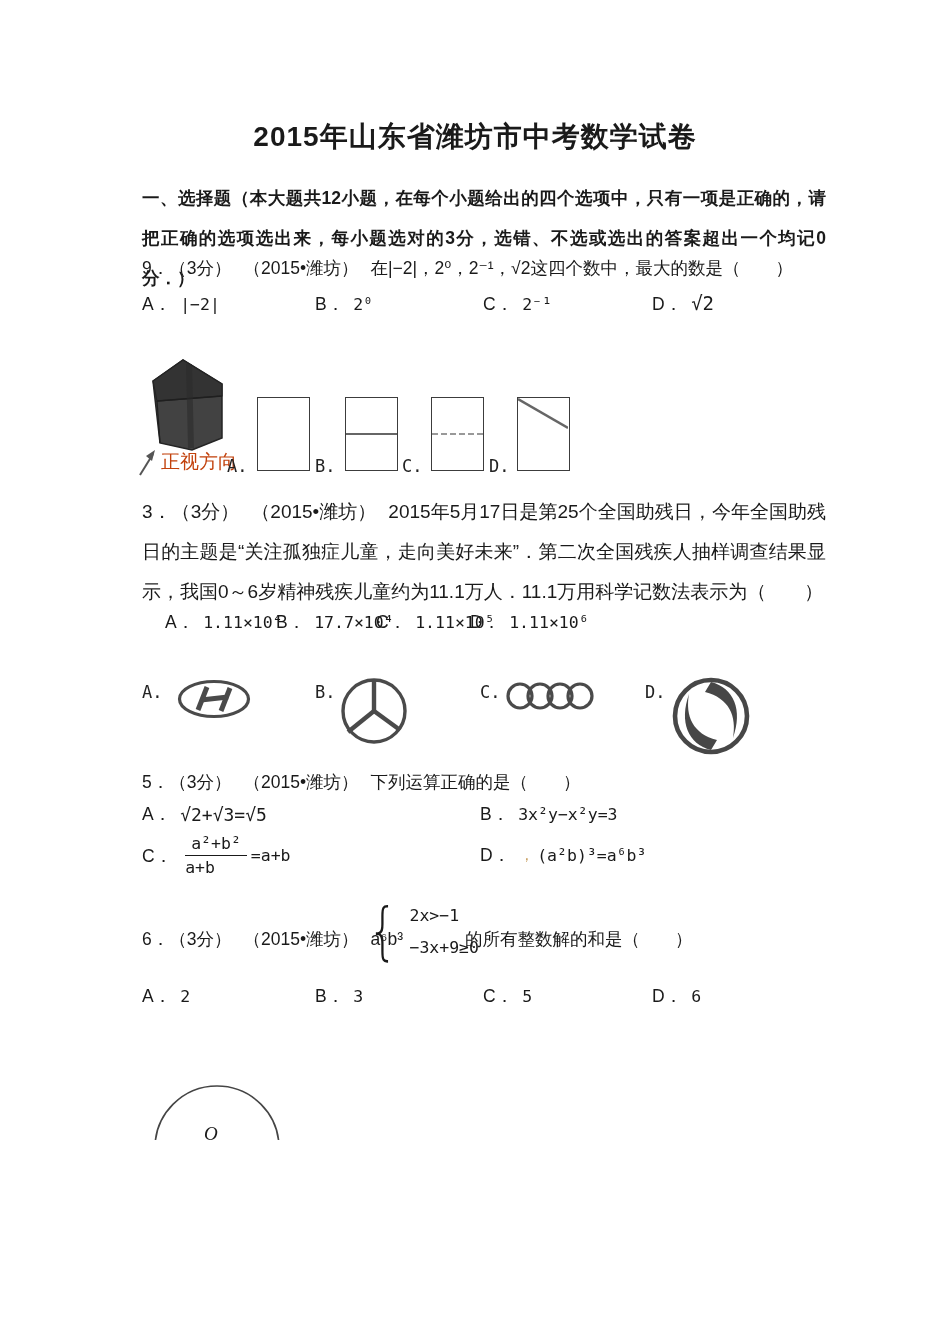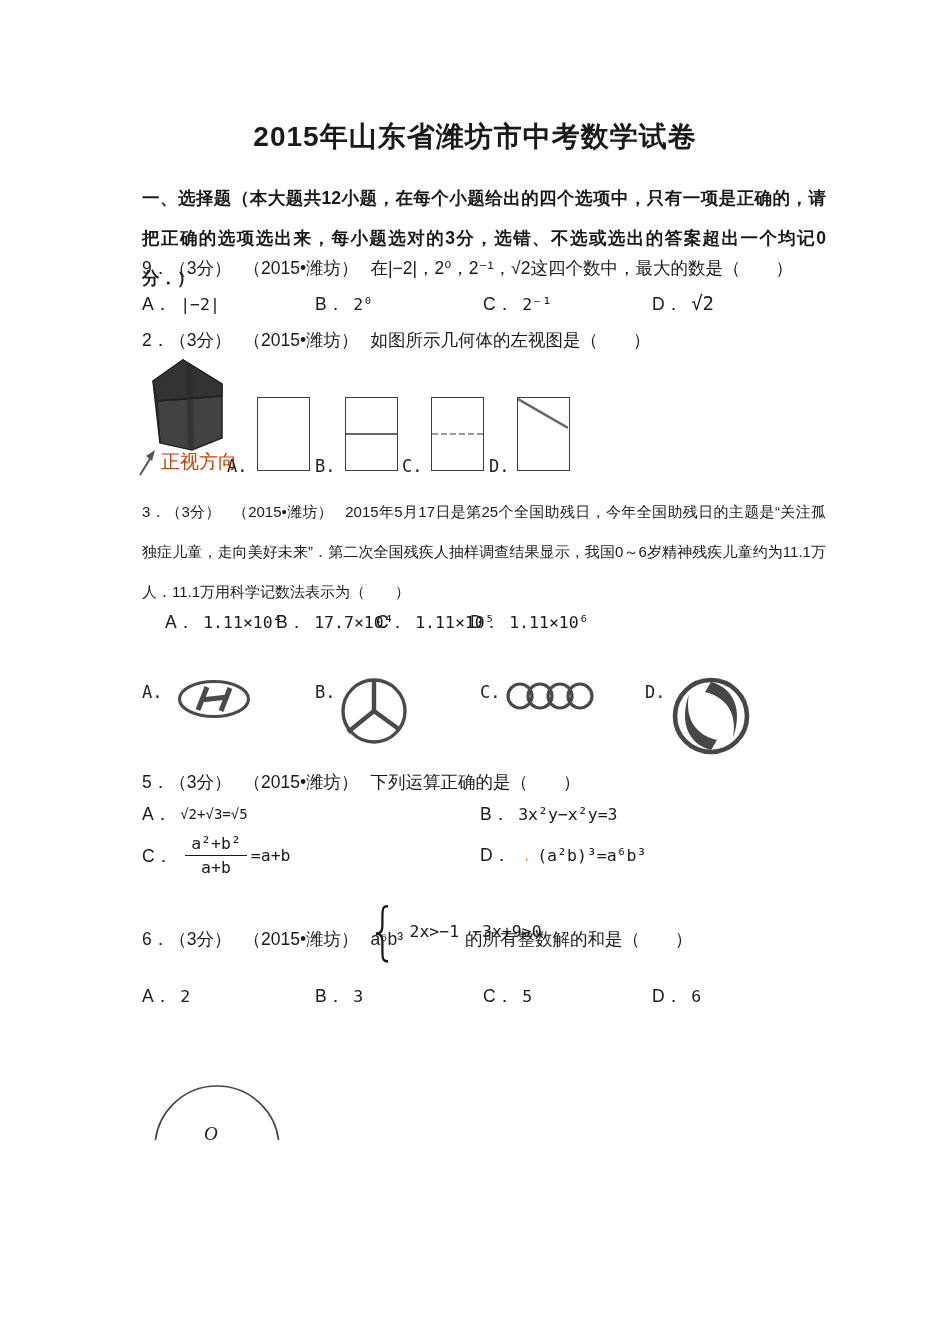--- a/index.html
+++ b/index.html
@@ -10,39 +10,39 @@
   }
   .title {
     position:absolute; top:118px; left:0; width:100%; margin:0;
     text-align:center; font-size:28px; font-weight:700; letter-spacing:1px;
   }
   .sec {
     position:absolute; left:142px; top:178px; width:684px; margin:0;
     font-size:17.5px; font-weight:700; line-height:40px; text-align:justify;
   }
   .line { position:absolute; left:142px; margin:0; font-size:17.5px; white-space:nowrap; }
-  .para { position:absolute; left:142px; width:684px; margin:0; font-size:15px; line-height:40px; text-align:justify; }
+  .para { position:absolute; left:142px; width:684px; margin:0; font-size:19px; line-height:40px; text-align:justify; }
   .pfx { margin-right:12px; }
   .olabel { margin-right:9px; }
   .math { font-family:"DejaVu Sans Mono","Liberation Mono",monospace; font-size:16.5px; }
   .optrow { position:absolute; left:0; top:0; width:950px; height:0; }
   .opt { position:absolute; white-space:nowrap; font-size:17.5px; display:inline-flex; align-items:baseline; }
   .figlabel { position:absolute; font-size:17px; font-family:"DejaVu Sans Mono","Liberation Mono",monospace; color:#222; }
   .rect { position:absolute; width:53px; height:74px; border:1.6px solid #3c3c3c; background:#fff; box-sizing:border-box; }
   .rect .mid { position:absolute; left:0; right:0; top:48%; border-top:2.2px solid #666; }
   .rect .mid.dashed { border-top:2.4px dashed #999; }
   .viewlabel { position:absolute; font-size:19px; font-weight:500; color:#c2410c; white-space:nowrap; }
   .row5 { position:absolute; display:flex; align-items:center; font-size:17.5px; white-space:nowrap; }
-  .frac { display:inline-flex; flex-direction:column; text-align:center; margin:0 4px; }
+  .frac { display:inline-flex; flex-direction:column; text-align:left; margin:0 4px; }
   .frac .num { border-bottom:1.6px solid #1a1a1a; padding:0 6px 2px; }
   .frac .den { padding-top:2px; }
   .artifact { color:#c9a063; margin-right:3px; font-size:15px; }
   .sys { position:absolute; display:flex; align-items:center; }
   .brace { font-size:62px; font-weight:300; line-height:60px; transform:scaleX(.75); transform-origin:left center; font-family:"DejaVu Sans",sans-serif; }
-  .syslines { display:flex; flex-direction:row; gap:13px; margin-left:2px; }
+  .syslines { display:flex; flex-direction:column; gap:13px; margin-left:2px; }
   svg { display:block; }
   .figtext { font-family:"Liberation Serif","DejaVu Serif",serif; font-style:italic; font-size:19px; fill:#1a1a1a; }
 </style>
 </head>
 <body>
 
 <div class="page">
 
   <h1 class="title">2015年山东省潍坊市中考数学试卷</h1>
 
@@ -63,23 +63,20 @@
     <span class="opt" style="left:483px; top:292px">
         <span class="olabel">C．</span>
         <span class="math">2⁻¹</span>
       </span>
     <span class="opt" style="left:652px; top:292px">
         <span class="olabel">D．</span>
         <span class="math" style="font-size:19px">√2</span>
       </span>
   </div>
 
-  <p class="line" style="top:328px">
-    <span class="pfx">2．（3分）</span><span class="pfx">（2015•潍坊）</span><span>如图所示几何体的左视图是（　　）</span>
-  </p>
 
   <div>
     <svg style="position:absolute; left:148px; top:356px" width="82" height="98" viewBox="0 0 82 98">
       <polygon points="5,25 35,4 74,28 74,82 44,94 12,87" fill="#424242" stroke="#242424" stroke-width="1.5"></polygon>
       <polygon points="5,25 35,4 74,28 74,40 9,45" fill="#333333" stroke="#242424" stroke-width="1.2"></polygon>
       <line x1="9" y1="45" x2="74" y2="40" stroke="#1f1f1f" stroke-width="1.4"></line>
       <line x1="9" y1="45" x2="12" y2="87" stroke="#1f1f1f" stroke-width="1.2"></line>
       <line x1="41" y1="8" x2="43" y2="92" stroke="#2a2a2a" stroke-width="6" opacity="0.55"></line>
     </svg>
     <svg style="position:absolute; left:136px; top:446px" width="26" height="32" viewBox="0 0 26 32">
@@ -163,21 +160,21 @@
       <path d="M40,74 C17,68 8,46 18,18 C14,40 22,58 46,64 Z" fill="#474747"></path>
     </svg>
   </div>
 
   <p class="line" style="top:770px">
     <span class="pfx">5．（3分）</span><span class="pfx">（2015•潍坊）</span><span>下列运算正确的是（　　）</span>
   </p>
   <div>
     <span class="row5" style="left:142px; top:802px">
         <span class="olabel">A．</span>
-        <span class="math" style="font-size:14px">√2+√3=√5</span>
+        <span class="math" style="font-size:18px">√2+√3=√5</span>
       </span>
     <span class="row5" style="left:480px; top:802px">
         <span class="olabel">B．</span>
         <span class="math">3x²y−x²y=3</span>
       </span>
     <span class="row5" style="left:142px; top:834px">
       <span class="olabel">C．</span>
       <span class="frac">
         <span class="num math">a²+b²</span>
         <span class="den math">a+b</span>

